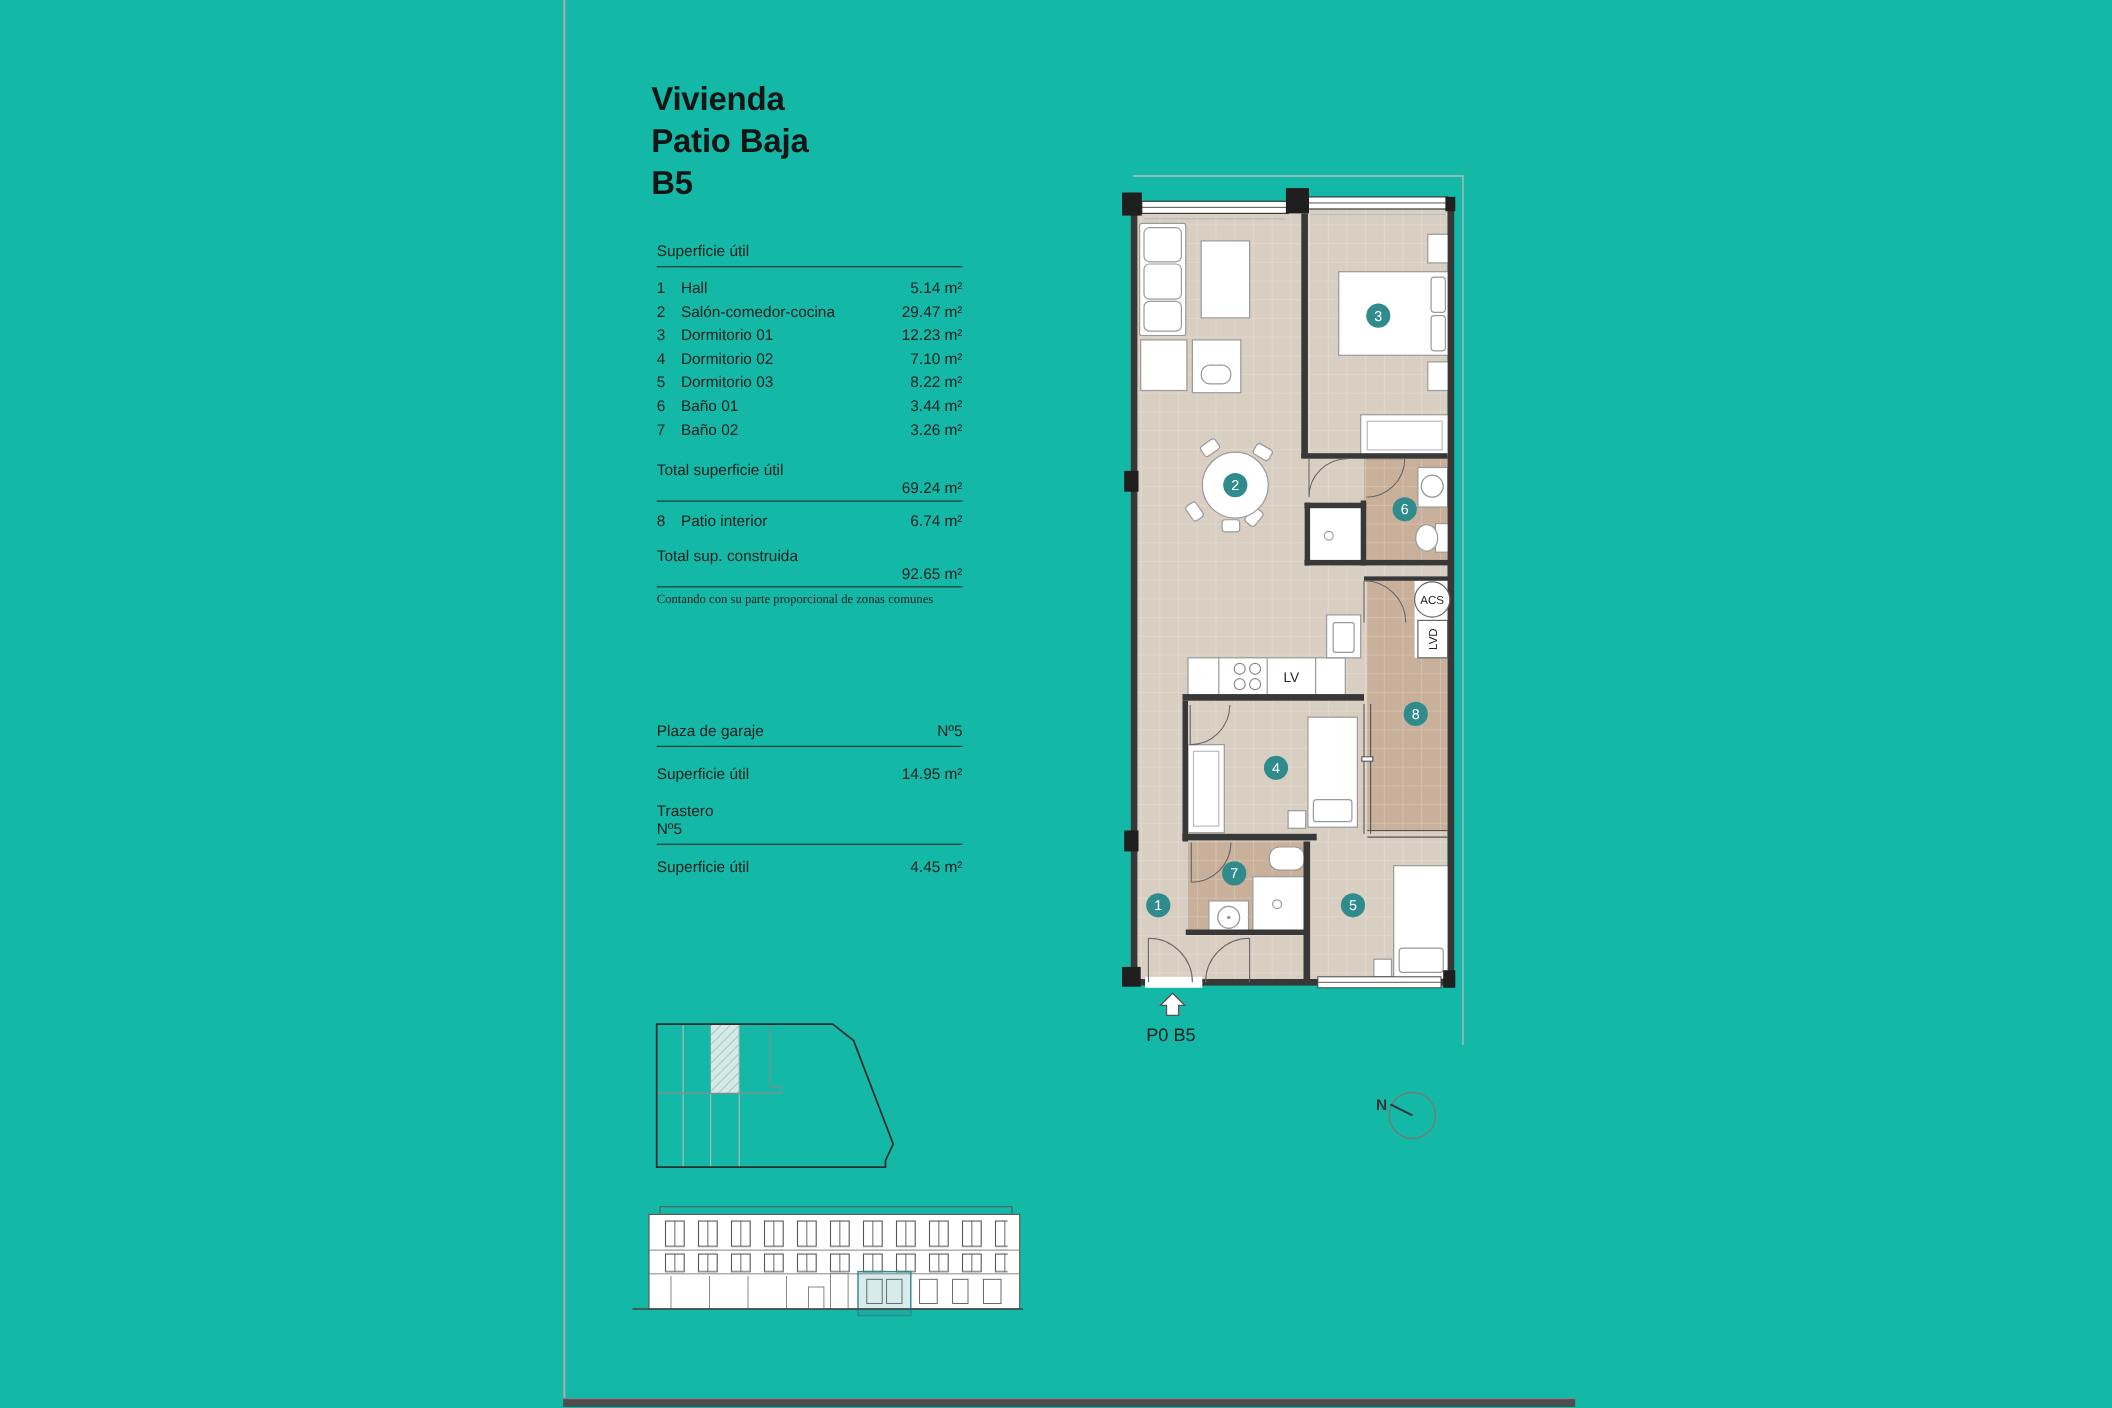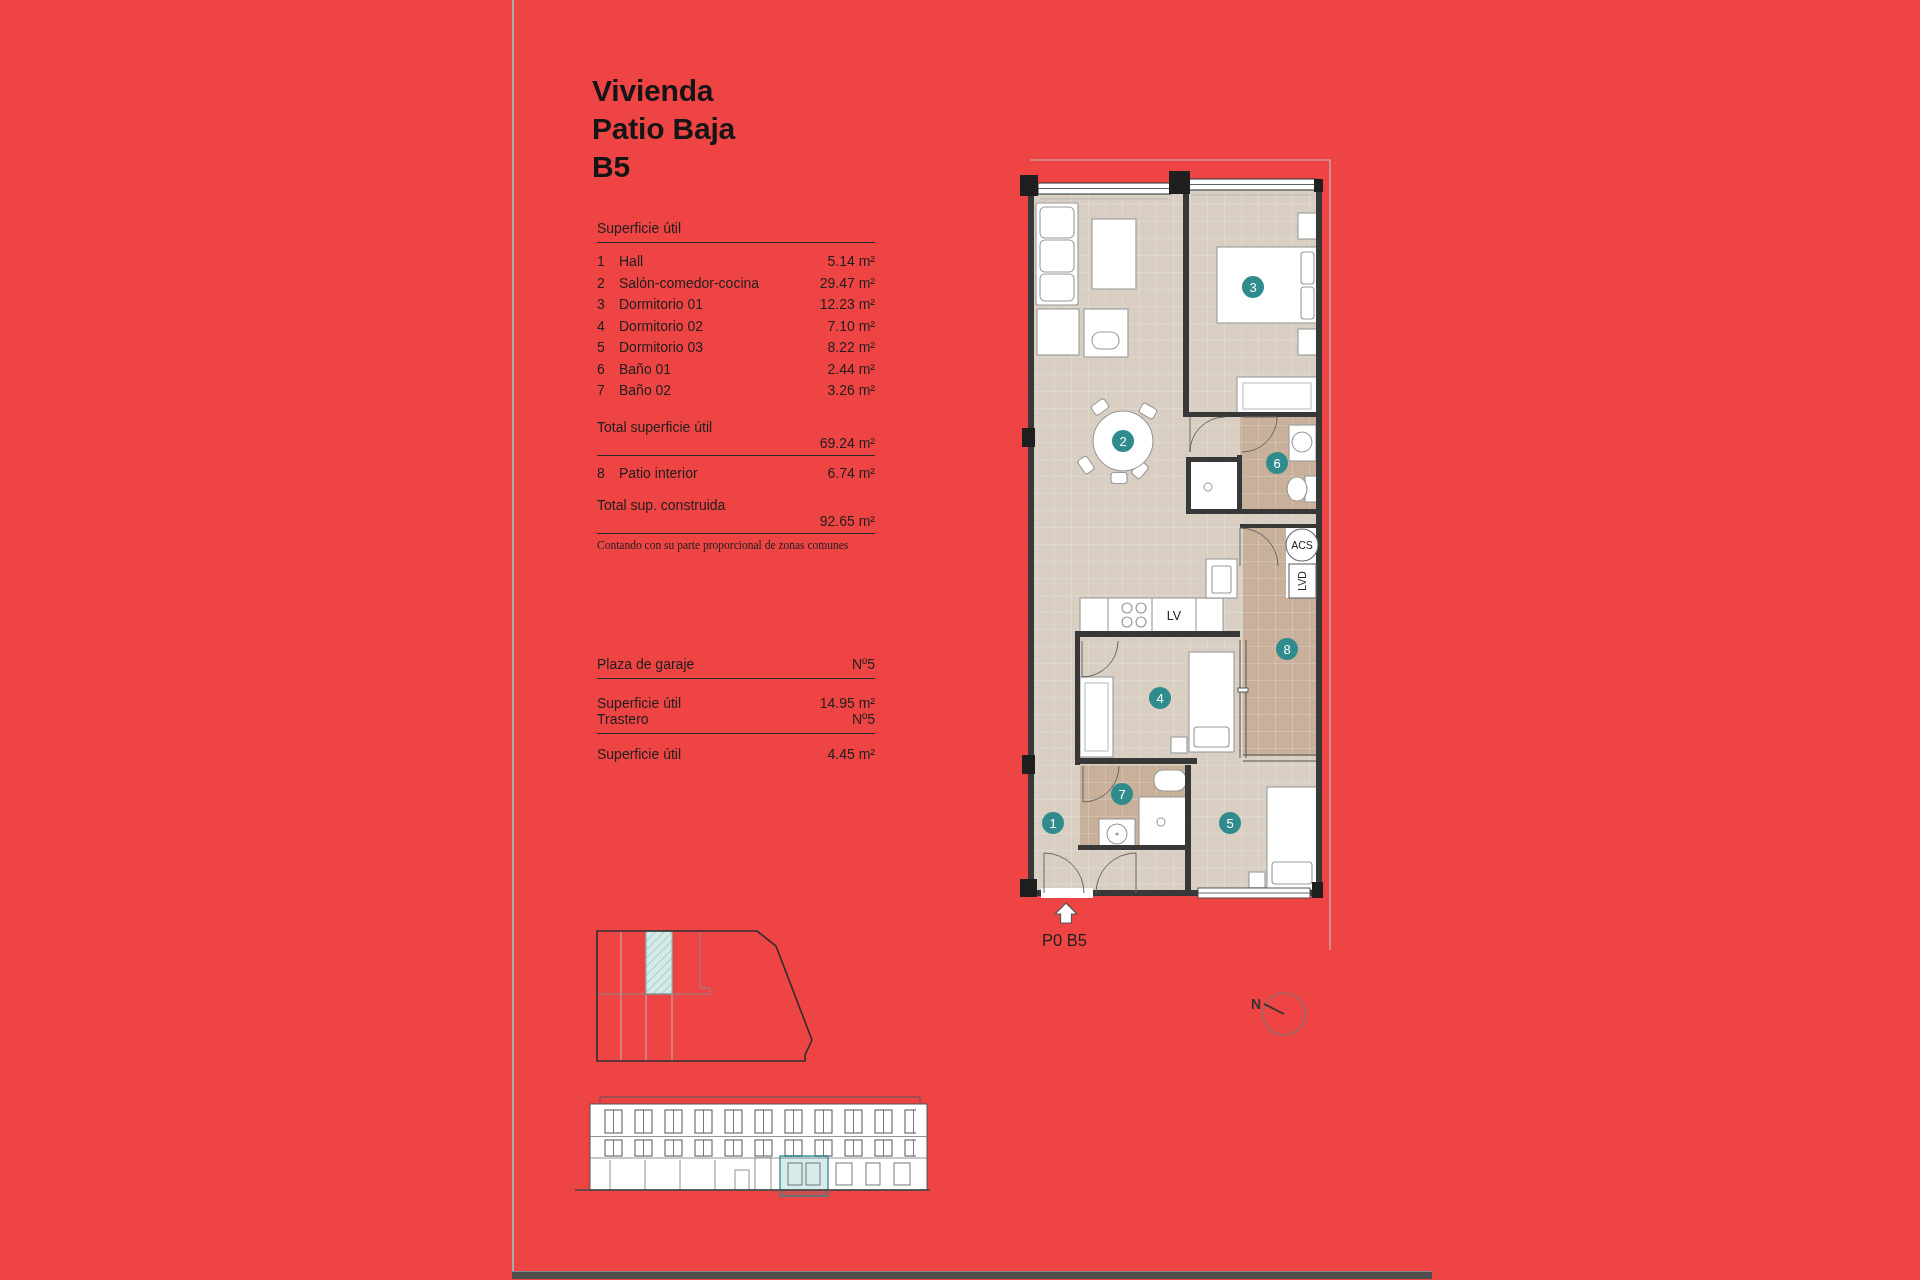--- a/index.html
+++ b/index.html
@@ -1,35 +1,35 @@
 <!DOCTYPE html>
 <html><head>
 <meta charset="utf-8">
 <style>
   html,body{margin:0;padding:0;background:#ffffff;}
-  .sheet{position:relative;width:1920px;height:1280px;background:#ef4444;overflow:hidden;
+  .sheet{position:relative;width:1920px;height:1280px;background:#14b8a6;overflow:hidden;
          font-family:"Liberation Sans","DejaVu Sans",sans-serif;color:#1e1e1e;}
   .left-rule{position:absolute;left:512px;top:0;width:2px;height:1272px;background:#a9a9a9;}
   .bottom-bar{position:absolute;left:512px;top:1271px;width:920px;height:7px;background:#4d4d4d;border-top:1px solid #8a8a8a;}
   .title{position:absolute;left:592px;top:72px;font-size:30px;line-height:38px;font-weight:600;letter-spacing:-0.2px;color:#151515;}
   .tbl{position:absolute;left:597px;width:278px;}
   .surface{top:220px;}
   .garage{top:656px;}
   .hdr-row{display:flex;justify-content:space-between;align-items:baseline;font-size:14px;padding-bottom:6px;border-bottom:1px solid #2b2b2b;}
   .row{display:flex;align-items:baseline;font-size:14px;line-height:21.5px;}
   .row .num{width:22px;flex:0 0 22px;}
   .row .val{margin-left:auto;white-space:nowrap;}
   .rows{margin-top:8px;}
   .total-row{display:flex;align-items:baseline;font-size:14px;padding-bottom:4px;border-bottom:1px solid #2b2b2b;flex-direction:column;}
   .total-row .val{margin-left:auto;white-space:nowrap;}
   .mt17{margin-top:17px;} .mt7{margin-top:7px;} .mt13{margin-top:13px;}
   .note{margin-top:5px;font-size:11.5px;color:#1e1e1e;font-family:Liberation Serif, serif;}
   .g-row2{display:flex;font-size:14px;margin-top:16px;}
   .g-row2 .val{margin-left:auto;text-align:center;}
-  .g-hdr2{}
+  .g-hdr2{margin-top:18px;flex-direction:column;}
   .g-row3{display:flex;font-size:14px;margin-top:12px;}
   .g-row3 .val{margin-left:auto;}
   svg{position:absolute;display:block;}
   text{font-family:"Liberation Sans","DejaVu Sans",sans-serif;}
 </style>
 </head>
 <body>
 
 <div class="sheet">
 
@@ -68,21 +68,21 @@
         <span class="val">7.10 m²</span>
       </div>
       <div class="row">
         <span class="num">5</span>
         <span class="lbl">Dormitorio 03</span>
         <span class="val">8.22 m²</span>
       </div>
       <div class="row">
         <span class="num">6</span>
         <span class="lbl">Baño 01</span>
-        <span class="val">2.44 m²</span>
+        <span class="val">3.44 m²</span>
       </div>
       <div class="row">
         <span class="num">7</span>
         <span class="lbl">Baño 02</span>
         <span class="val">3.26 m²</span>
       </div>
     </div>
     <div class="total-row mt17">
       <span>Total superficie útil</span>
       <span class="val">69.24 m²</span>

